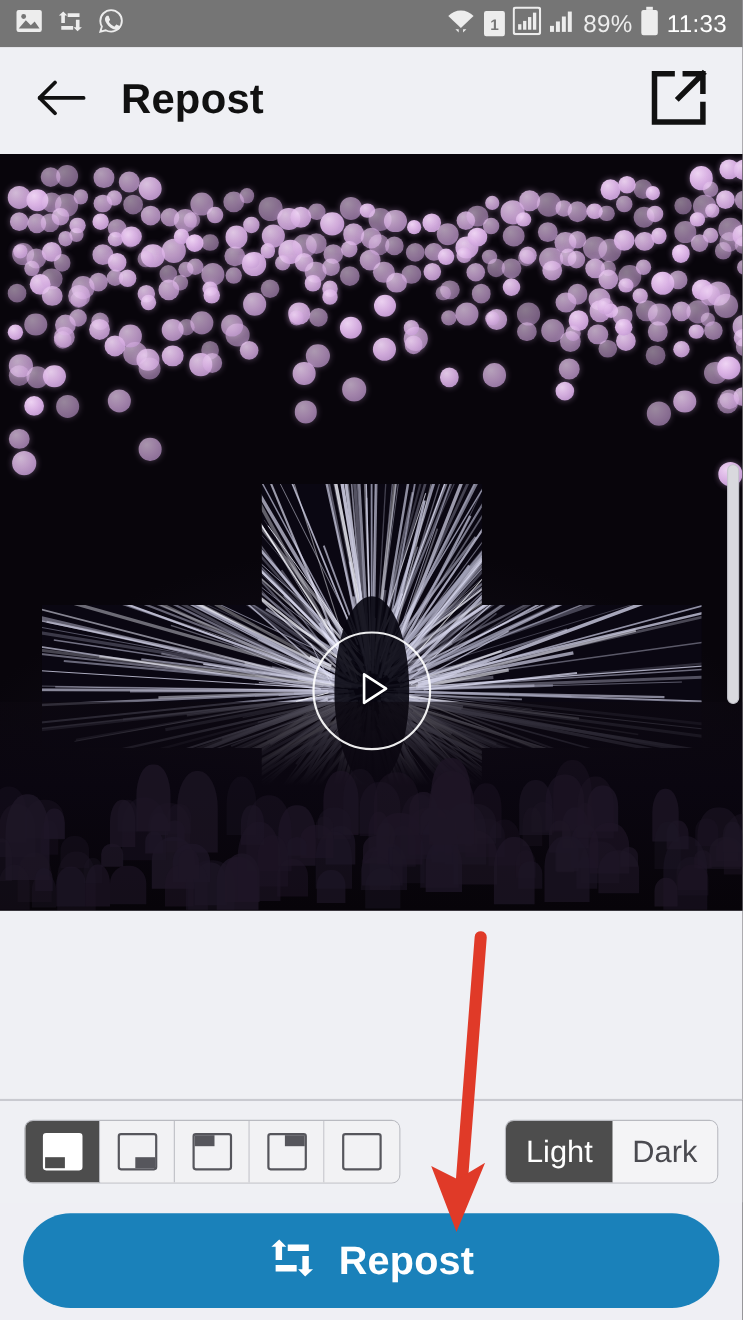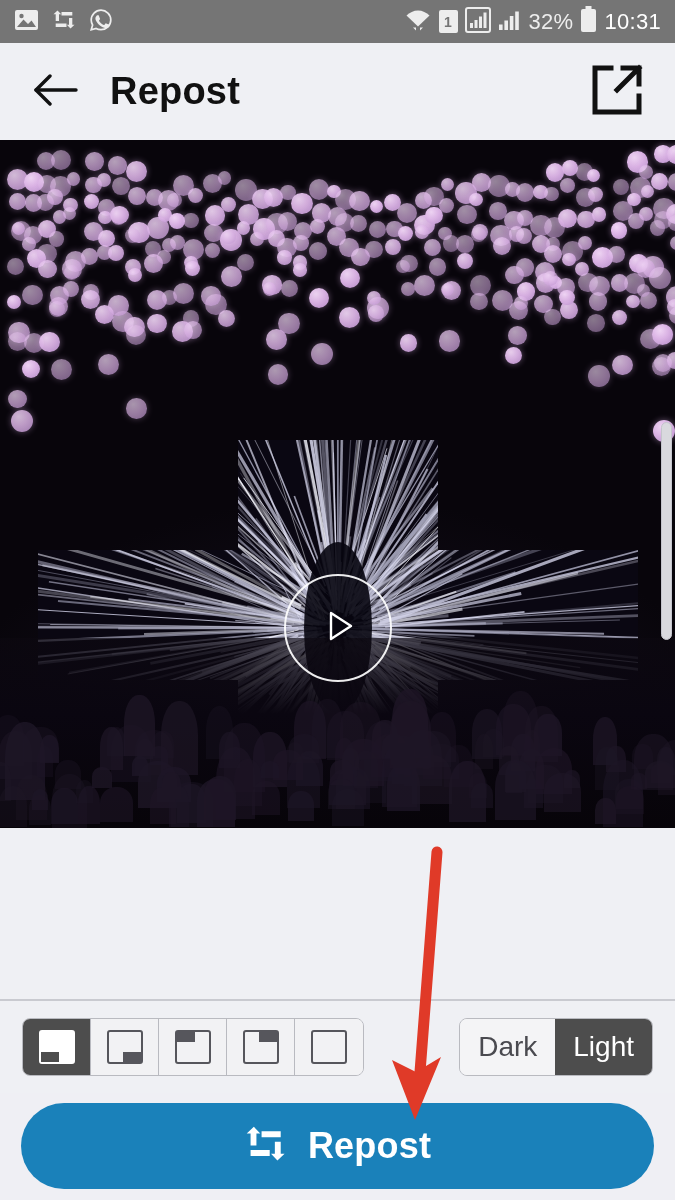--- a/index.html
+++ b/index.html
@@ -187,28 +187,28 @@
         </svg>
       </span>
       <span class="sb-ico">
         <svg width="24" height="24" viewBox="0 0 24 24">
           <rect x="1" y="16.5" width="3.6" height="5.5" fill="#EDEDED"></rect>
           <rect x="6.4" y="12.5" width="3.6" height="9.5" fill="#EDEDED"></rect>
           <rect x="11.8" y="8" width="3.6" height="14" fill="#EDEDED"></rect>
           <rect x="17.2" y="3.5" width="3.6" height="18.5" fill="#EDEDED"></rect>
         </svg>
       </span>
-      <span class="sb-text">32%</span>
+      <span class="sb-text">89%</span>
       <span class="sb-ico">
         <svg width="17" height="27" viewBox="0 0 17 27">
           <rect x="5.5" y="0" width="6" height="3" fill="#EDEDED"></rect>
           <rect x="1" y="3" width="15" height="23" rx="2" fill="#EDEDED"></rect>
         </svg>
       </span>
-      <span class="sb-time">10:31</span>
+      <span class="sb-time">11:33</span>
     </div>
   </div>
 
   <div id="appbar">
     <div id="backbtn">
       <span>
         <svg width="46" height="36" viewBox="0 0 46 36">
           <path d="M2 18 H42" stroke="#111" stroke-width="3.4" stroke-linecap="round"></path>
           <path d="M16 4 L2 18 L16 32" stroke="#111" stroke-width="3.4" fill="none" stroke-linecap="round" stroke-linejoin="round"></path>
         </svg>
@@ -1148,22 +1148,22 @@
         <div class="posbtn" title="Top right">
           <div class="pg">
             <i class="pg-mark m-tr"></i>
           </div>
         </div>
         <div class="posbtn" title="No watermark">
           <div class="pg"></div>
         </div>
       </div>
     <div id="themegroup">
+        <div class="themebtn active">Light</div>
         <div class="themebtn">Dark</div>
-        <div class="themebtn active">Light</div>
       </div>
   </div>
 
   <div id="repostbtn">
     <span>
       <svg width="44" height="40" viewBox="0 0 30 28">
         <path d="M6.5 2 L11 6.6 L8.3 6.6 L8.3 15 L4.2 15 L4.2 6.6 L1.5 6.6 Z" fill="#fff"></path>
         <path d="M4.2 14 L4.2 18.2 L17.6 18.2 L17.6 22.4 L4.2 22.4 Z" fill="#fff"></path>
         <path d="M23 25.5 L18.5 20.9 L21.2 20.9 L21.2 12.5 L25.3 12.5 L25.3 20.9 L28 20.9 Z" fill="#fff"></path>
         <path d="M25.3 13.5 L25.3 9.3 L11.9 9.3 L11.9 5.1 L25.3 5.1 Z" fill="#fff"></path>

